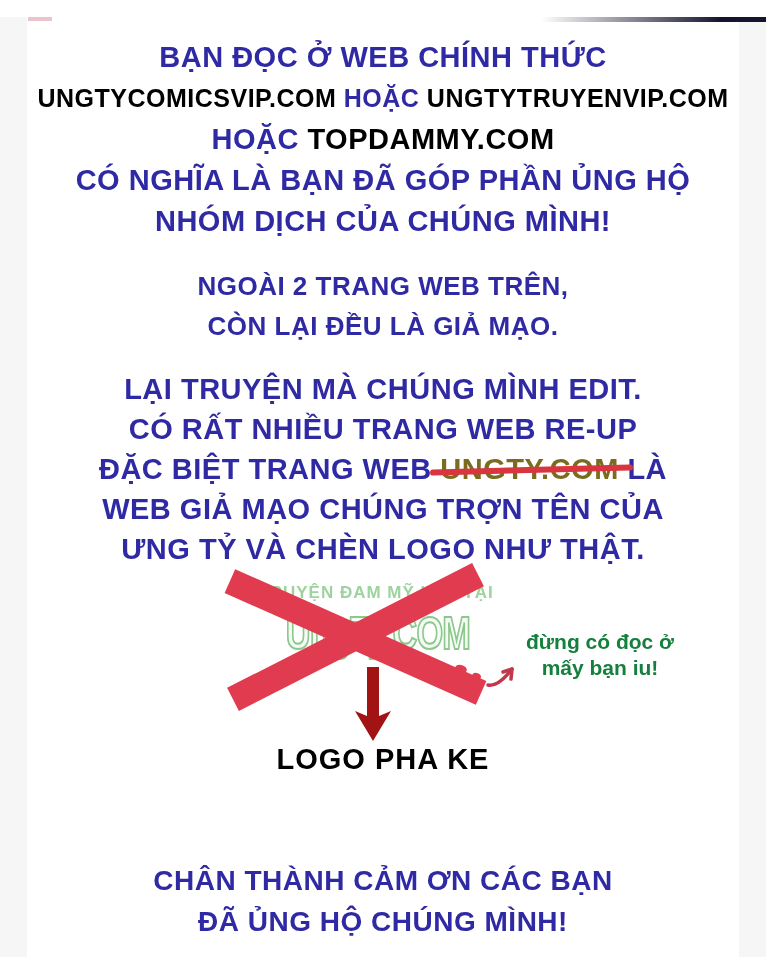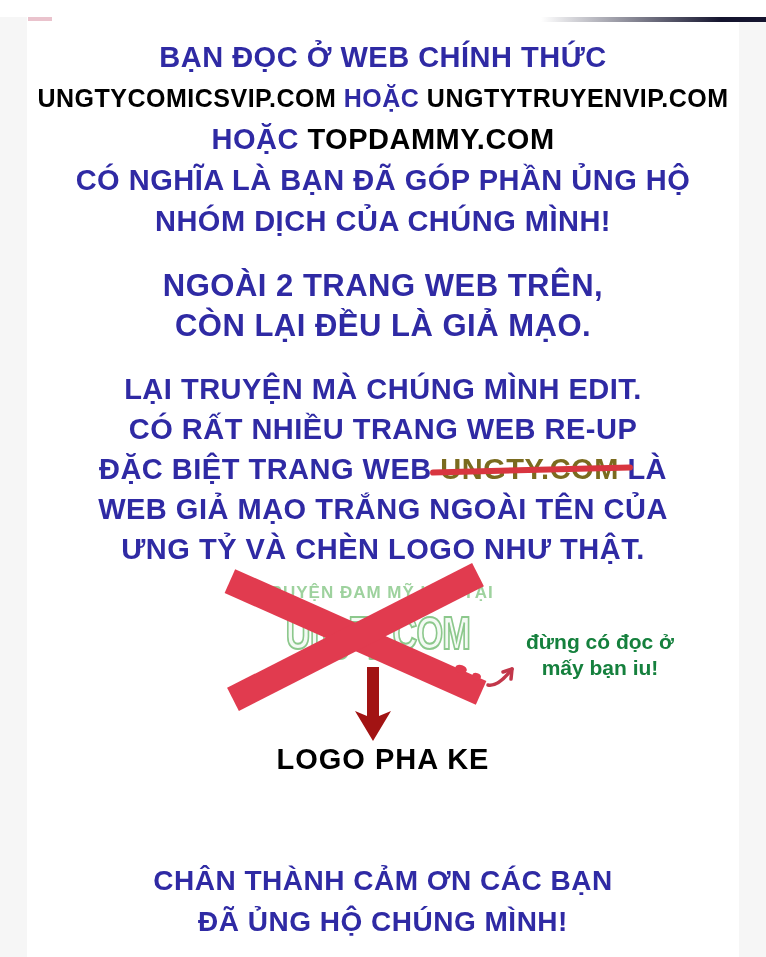--- a/index.html
+++ b/index.html
@@ -16,21 +16,21 @@
     position:absolute;top:0;right:0;width:225px;height:5px;
     background:linear-gradient(to right, rgba(20,20,46,0), #14142e 80%);
   }
   .top-pink-mark{position:absolute;top:0;left:28px;width:24px;height:4px;background:#eac3cd;}
 
   .txtblock{position:absolute;left:27px;right:27px;text-align:center;letter-spacing:.5px;}
   .blue{color:#2f2aa4;}
   .red{color:#000000;}
   .header-block{top:20px;font-size:29px;line-height:41px;}
   .header-block .sites-line{font-size:25px;}
-  .notice-block{top:249px;font-size:31px;line-height:40px;}
+  .notice-block{top:249px;font-size:26px;line-height:40px;}
   .warning-block{top:352px;font-size:29px;line-height:40px;}
   .footer-block{top:843px;font-size:28px;line-height:41px;}
 
   .fake-site{
     position:relative;display:inline-block;color:#7a6b1f;white-space:nowrap;
   }
   .fake-site .strike-bar{
     position:absolute;left:-10px;right:-14px;top:45%;height:6px;
     background:#d8353f;transform:rotate(-1.5deg);border-radius:3px;
   }
@@ -85,21 +85,21 @@
 
   <div class="txtblock notice-block blue">
     <div>NGOÀI 2 TRANG WEB TRÊN,</div>
     <div>CÒN LẠI ĐỀU LÀ GIẢ MẠO.</div>
   </div>
 
   <div class="txtblock warning-block blue">
     <div>LẠI TRUYỆN MÀ CHÚNG MÌNH EDIT.</div>
     <div>CÓ RẤT NHIỀU TRANG WEB RE-UP</div>
     <div><span>ĐẶC BIỆT TRANG WEB </span><span class="fake-site"><span>UNGTY.COM</span><i class="strike-bar"></i></span><span> LÀ</span></div>
-    <div>WEB GIẢ MẠO TRẮNG NGOÀI TÊN CỦA</div>
+    <div>WEB GIẢ MẠO CHÚNG TRỢN TÊN CỦA</div>
     <div>ƯNG TỶ VÀ CHÈN LOGO NHƯ THẬT.</div>
   </div>
 
   <div class="logo-tagline">TRUYỆN ĐAM MỸ HAY TẠI</div>
   <div class="logo-brand">UngTy.COM</div>
   <div class="x-bar a"></div>
   <div class="x-bar b"></div>
   <div class="trail-dot d1"></div>
   <div class="trail-dot d2"></div>
 

